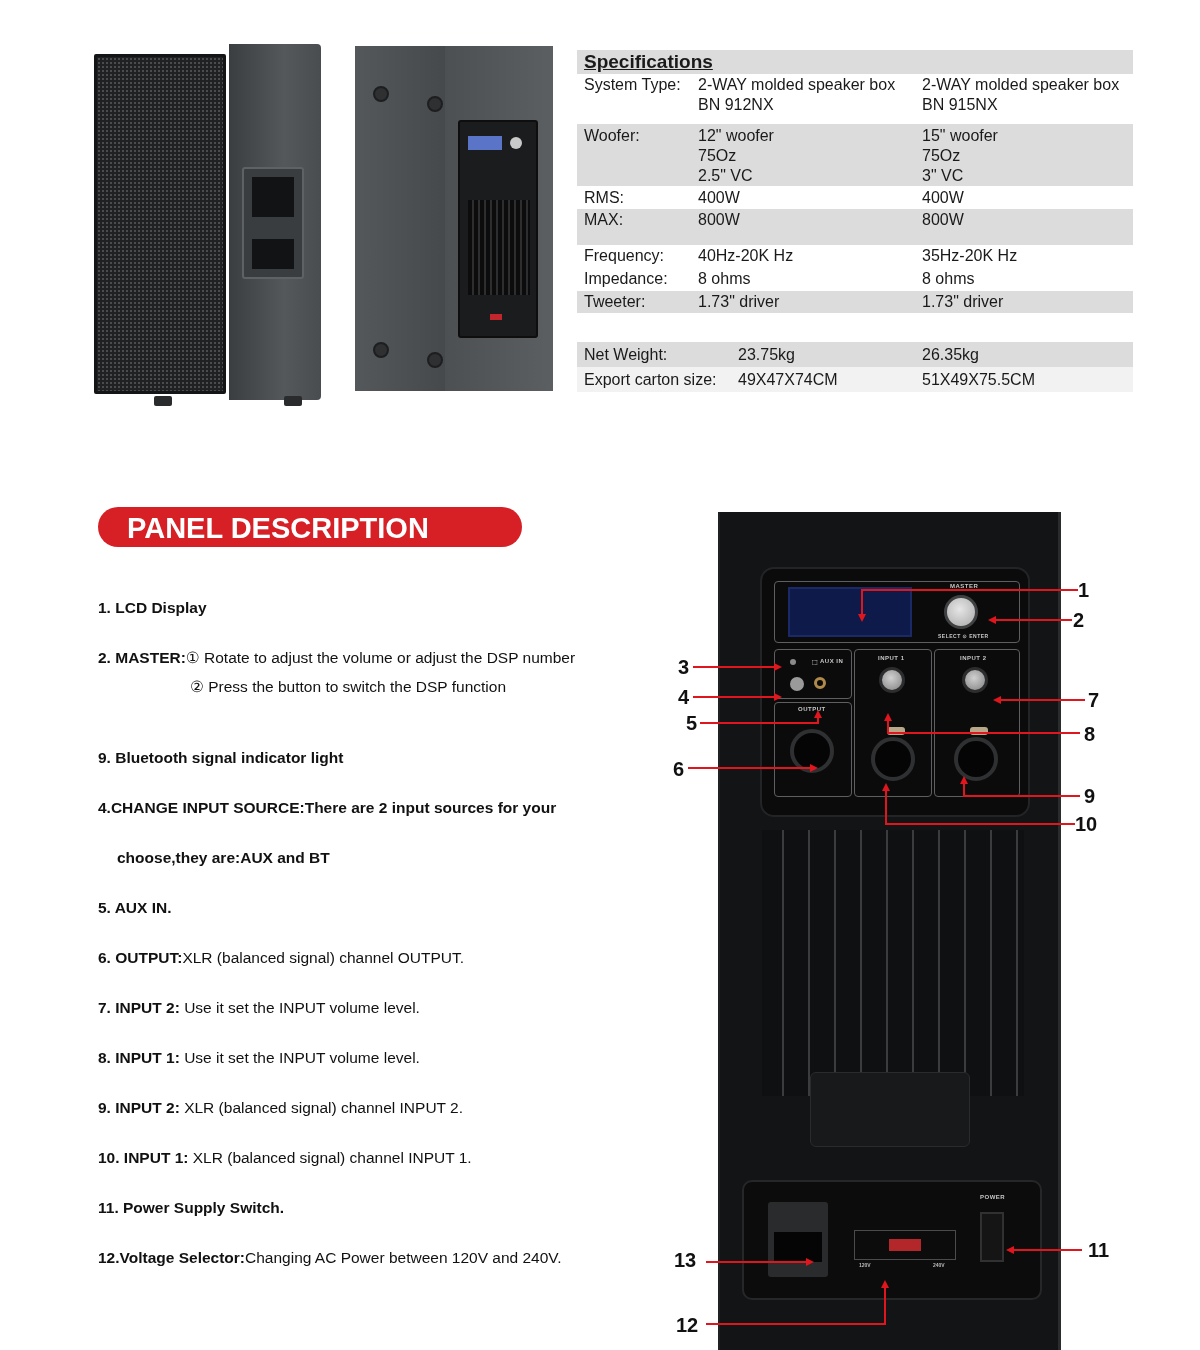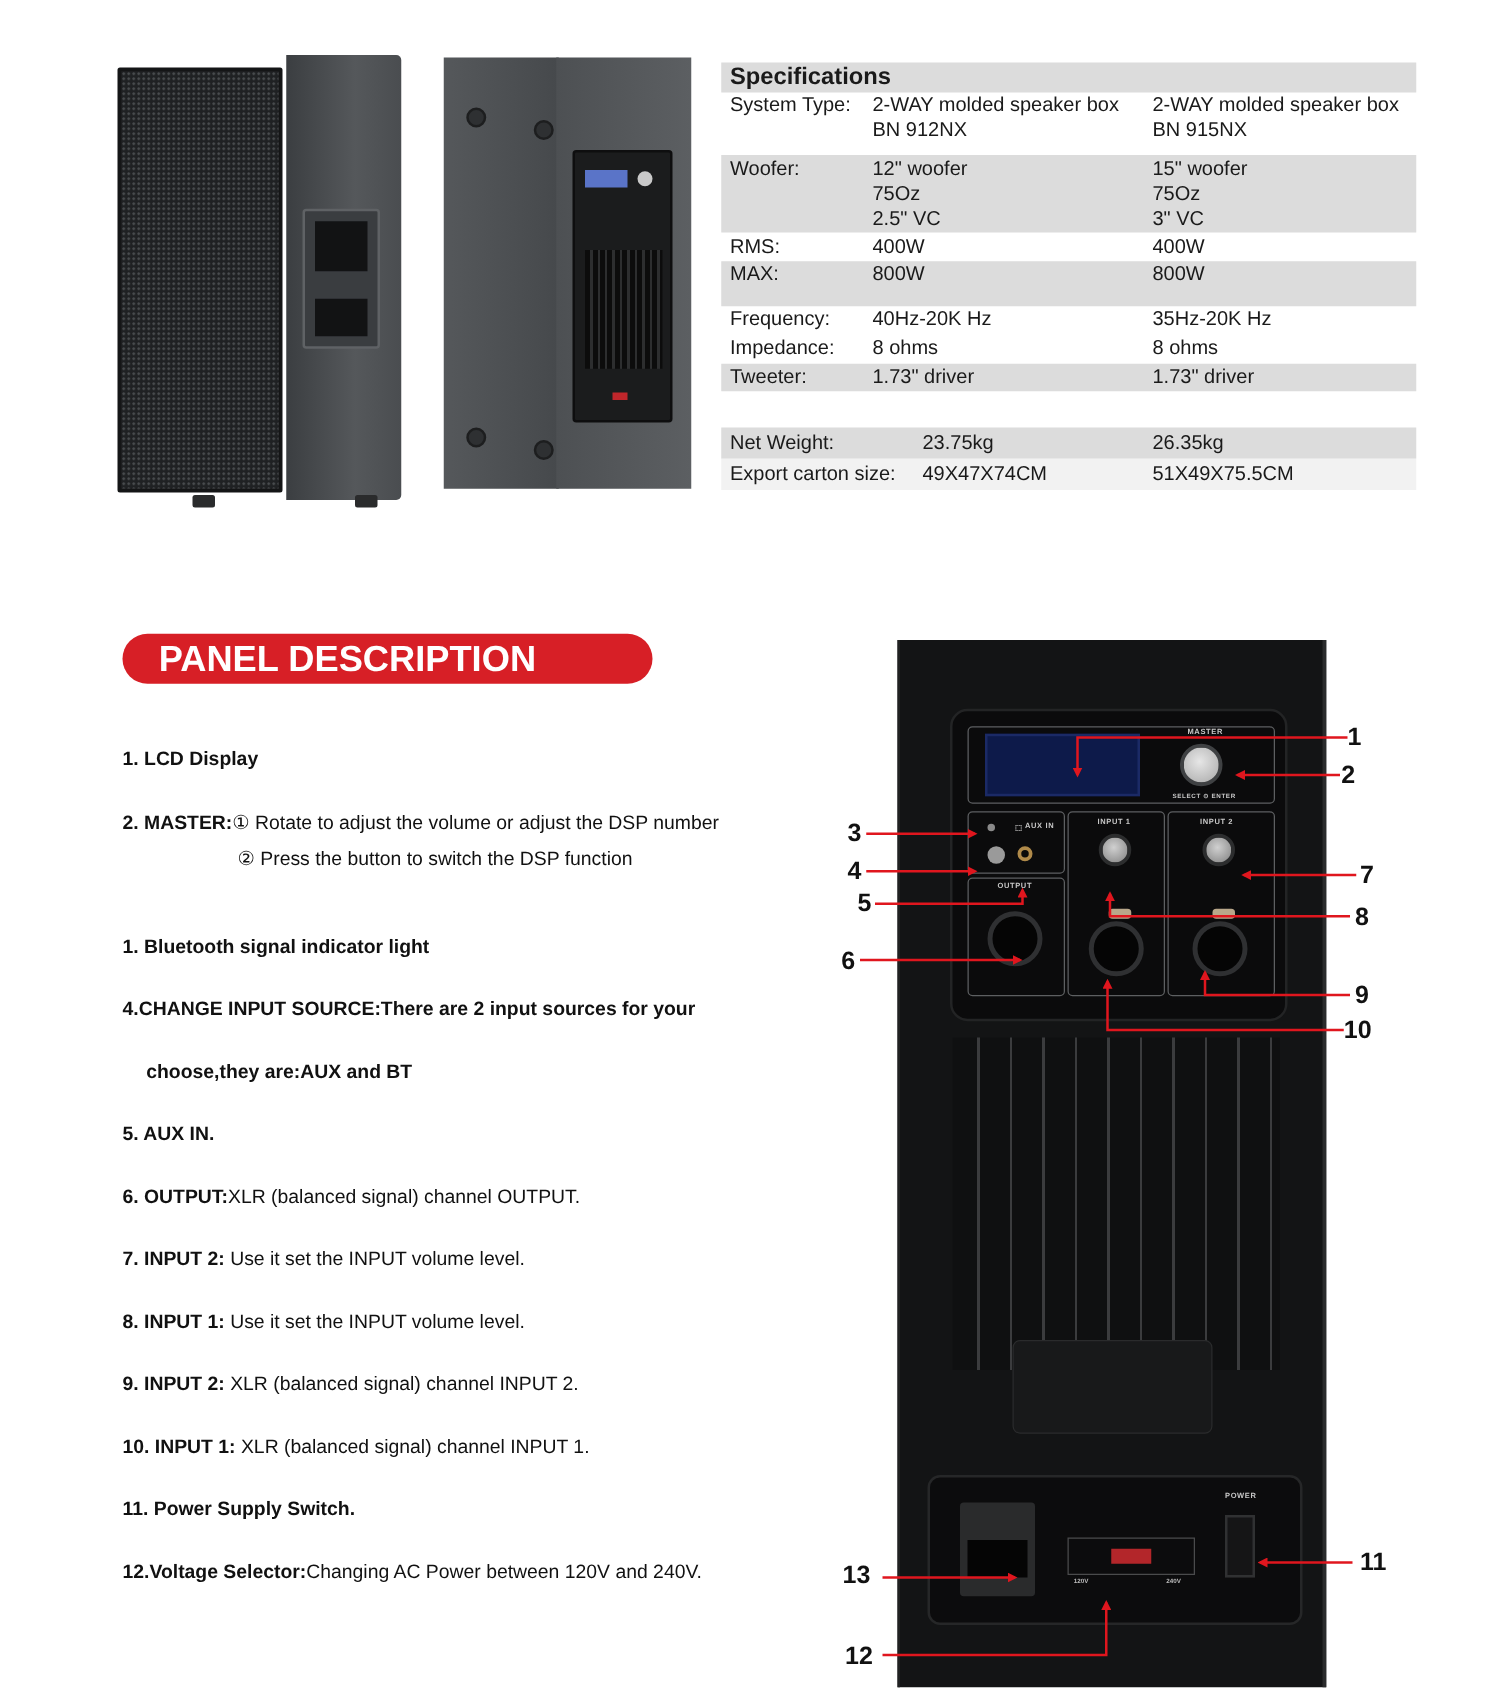--- a/index.html
+++ b/index.html
@@ -47,21 +47,21 @@
   .back-plate .mini-knob { position: absolute; left: 50px; top: 15px; width: 12px; height: 12px; border-radius: 50%; background: #c9c9c9; }
   .back-plate .mini-fins {
     position: absolute; left: 8px; top: 78px; width: 62px; height: 95px;
     background: repeating-linear-gradient(90deg, #0c0c0c 0 4px, #2d2e2f 4px 6px);
   }
   .back-plate .mini-red { position: absolute; left: 30px; top: 192px; width: 12px; height: 6px; background: #c0262b; }
   .mount { position: absolute; width: 16px; height: 16px; border-radius: 50%; background: #2e3032; border: 2px solid #1d1e1f; }
 
   
   .spec { position: absolute; left: 577px; width: 556px; font-size: 16px; line-height: 20px; color: #1a1a1a; }
-  .spec .heading { font-weight: bold; font-size: 19px; height: 24px; padding-left: 7px; line-height: 24px; }
+  .spec .heading { font-weight: bold; font-size: 19px; height: 24px; padding-left: 7px; line-height: 24px; text-decoration: underline; }
   .spec .row { position: relative; display: flex; }
   .spec .row.shade { background: #dcdcdc; }
   .spec .c0 { position: absolute; left: 7px; }
   .spec .c1 { position: absolute; left: 121px; }
   .spec .c2 { position: absolute; left: 345px; }
   .spec-main { top: 50px; }
   .spec-main .heading { background: #dcdcdc; }
   .pkg { top: 342px; }
   .pkg .heading { background: #f2f2f2; }
   .pkg .c1 { left: 161px; }
@@ -199,21 +199,21 @@
     <span class="c1" style="top:3px">49X47X74CM</span>
     <span class="c2" style="top:3px">51X49X75.5CM</span>
   </div>
 </div>
 
 <div class="banner">PANEL DESCRIPTION</div>
 
 <div class="desc" style="top:599px"><b>1. LCD Display</b><span></span></div>
 <div class="desc" style="top:649px"><b>2. MASTER:</b><span>① Rotate to adjust the volume or adjust the DSP number</span></div>
 <div class="desc" style="top:678px;left:190px"><span>② Press the button to switch the DSP function</span></div>
-<div class="desc" style="top:749px"><b>1. Bluetooth signal indicator light</b></div>
+<div class="desc" style="top:749px"><b>9. Bluetooth signal indicator light</b></div>
 <div class="desc" style="top:799px"><b>4.CHANGE INPUT SOURCE:There are 2 input sources for your</b></div>
 <div class="desc" style="top:849px;left:117px"><b>choose,they are:AUX and BT</b></div>
 <div class="desc" style="top:899px"><b>5. AUX IN.</b></div>
 <div class="desc" style="top:949px"><b>6. OUTPUT:</b><span>XLR (balanced signal) channel OUTPUT.</span></div>
 <div class="desc" style="top:999px"><b>7. INPUT 2:</b><span> Use it set the INPUT volume level.</span></div>
 <div class="desc" style="top:1049px"><b>8. INPUT 1:</b><span> Use it set the INPUT volume level.</span></div>
 <div class="desc" style="top:1099px"><b>9. INPUT 2:</b><span> XLR (balanced signal) channel INPUT 2.</span></div>
 <div class="desc" style="top:1149px"><b>10. INPUT 1:</b><span> XLR (balanced signal) channel INPUT 1.</span></div>
 <div class="desc" style="top:1199px"><b>11. Power Supply Switch.</b></div>
 <div class="desc" style="top:1249px"><b>12.Voltage Selector:</b><span>Changing AC Power between 120V and 240V.</span></div>

